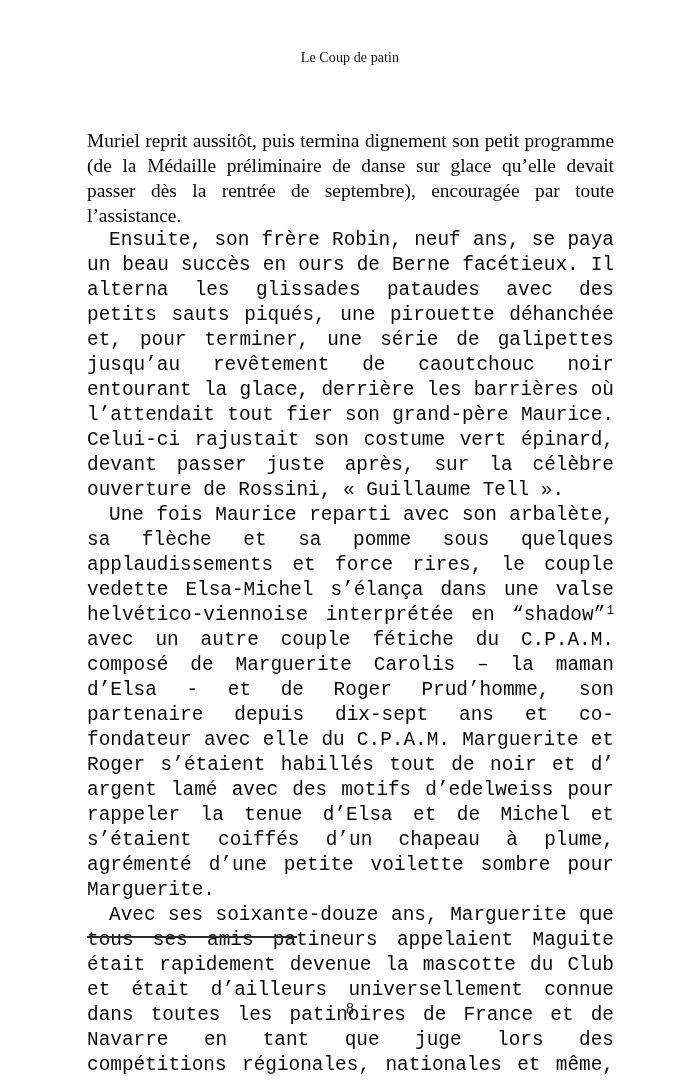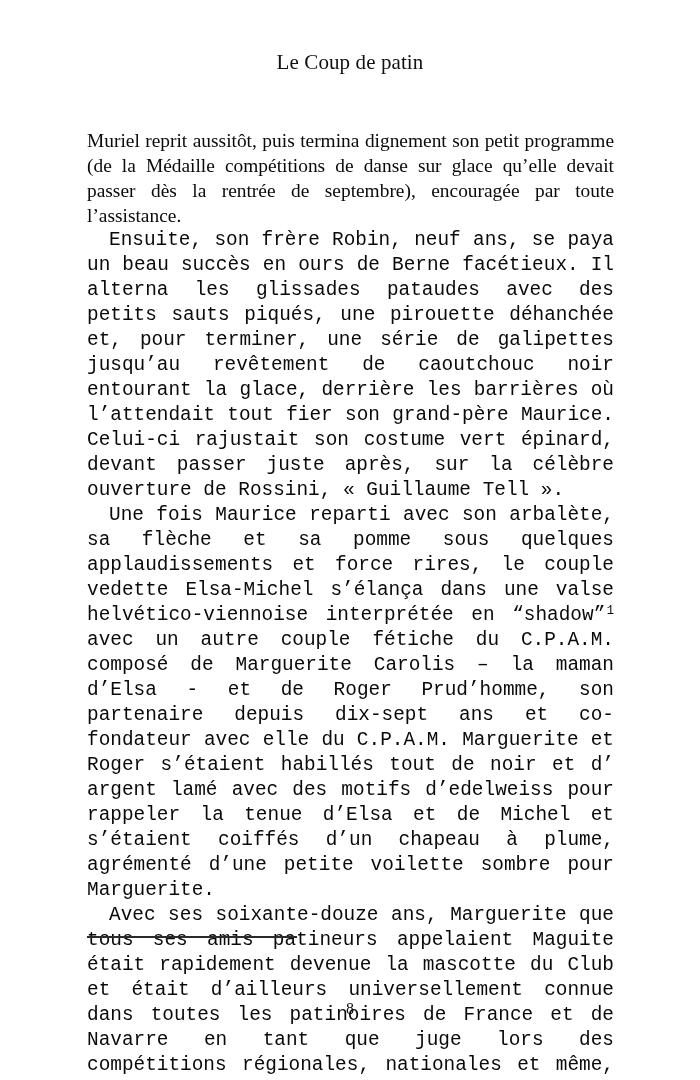--- a/index.html
+++ b/index.html
@@ -25,21 +25,21 @@
   }
 
   
   .running-head {
     position: absolute;
     top: 50px;
     left: 0;
     width: 700px;
     text-align: center;
     font-family: "Liberation Serif", serif;
-    font-size: 21px;
+    font-size: 14px;
     letter-spacing: 0.1px;
     color: #111;
   }
 
   
   .textblock {
     position: absolute;
     top: 128px;
     left: 87px;
     width: 527px;
@@ -111,21 +111,21 @@
 </style>
 </head>
 <body>
 
 <div class="page">
 
   <div class="running-head">Le Coup de patin</div>
 
   <div class="textblock">
 
-    <p class="para">Muriel reprit aussitôt, puis termina dignement son petit programme (de la Médaille compétitions de danse sur glace qu’elle devait passer dès la rentrée de septembre), encouragée par toute l’assistance.</p>
+    <p class="para">Muriel reprit aussitôt, puis termina dignement son petit programme (de la Médaille préliminaire de danse sur glace qu’elle devait passer dès la rentrée de septembre), encouragée par toute l’assistance.</p>
 
     <p class="para">Ensuite, son frère Robin, neuf ans, se paya un beau succès en ours de Berne facétieux. Il alterna les glissades pataudes avec des petits sauts piqués, une pirouette déhanchée et, pour terminer, une série de galipettes jusqu’au revêtement de caoutchouc noir entourant la glace, derrière les barrières où l’attendait tout fier son grand-père Maurice. Celui-ci rajustait son costume vert épinard, devant passer juste après, sur la célèbre ouverture de Rossini, « Guillaume Tell ».</p>
 
     <p class="para"><span>Une fois Maurice reparti avec son arbalète, sa flèche et sa pomme sous quelques applaudissements et force rires, le couple vedette Elsa-Michel s’élança dans une valse helvético-viennoise interprétée en “shadow”</span><sup class="fn">1</sup><span> avec un autre couple fétiche du C.P.A.M. composé de Marguerite Carolis – la maman d’Elsa - et de Roger Prud’homme, son partenaire depuis dix-sept ans et co-fondateur avec elle du C.P.A.M. Marguerite et Roger s’étaient habillés tout de noir et d’ argent lamé avec des motifs d’edelweiss pour rappeler la tenue d’Elsa et de Michel et s’étaient coiffés d’un chapeau à plume, agrémenté d’une petite voilette sombre pour Marguerite.</span></p>
 
     <p class="para">Avec ses soixante-douze ans, Marguerite que tous ses amis patineurs appelaient Maguite était rapidement devenue la mascotte du Club et était d’ailleurs universellement connue dans toutes les patinoires de France et de Navarre en tant que juge lors des compétitions régionales, nationales et même, depuis quatre ans, internationales. Avec ses cheveux blancs</p>
 
   </div>
 
   <div class="footnote-area">

